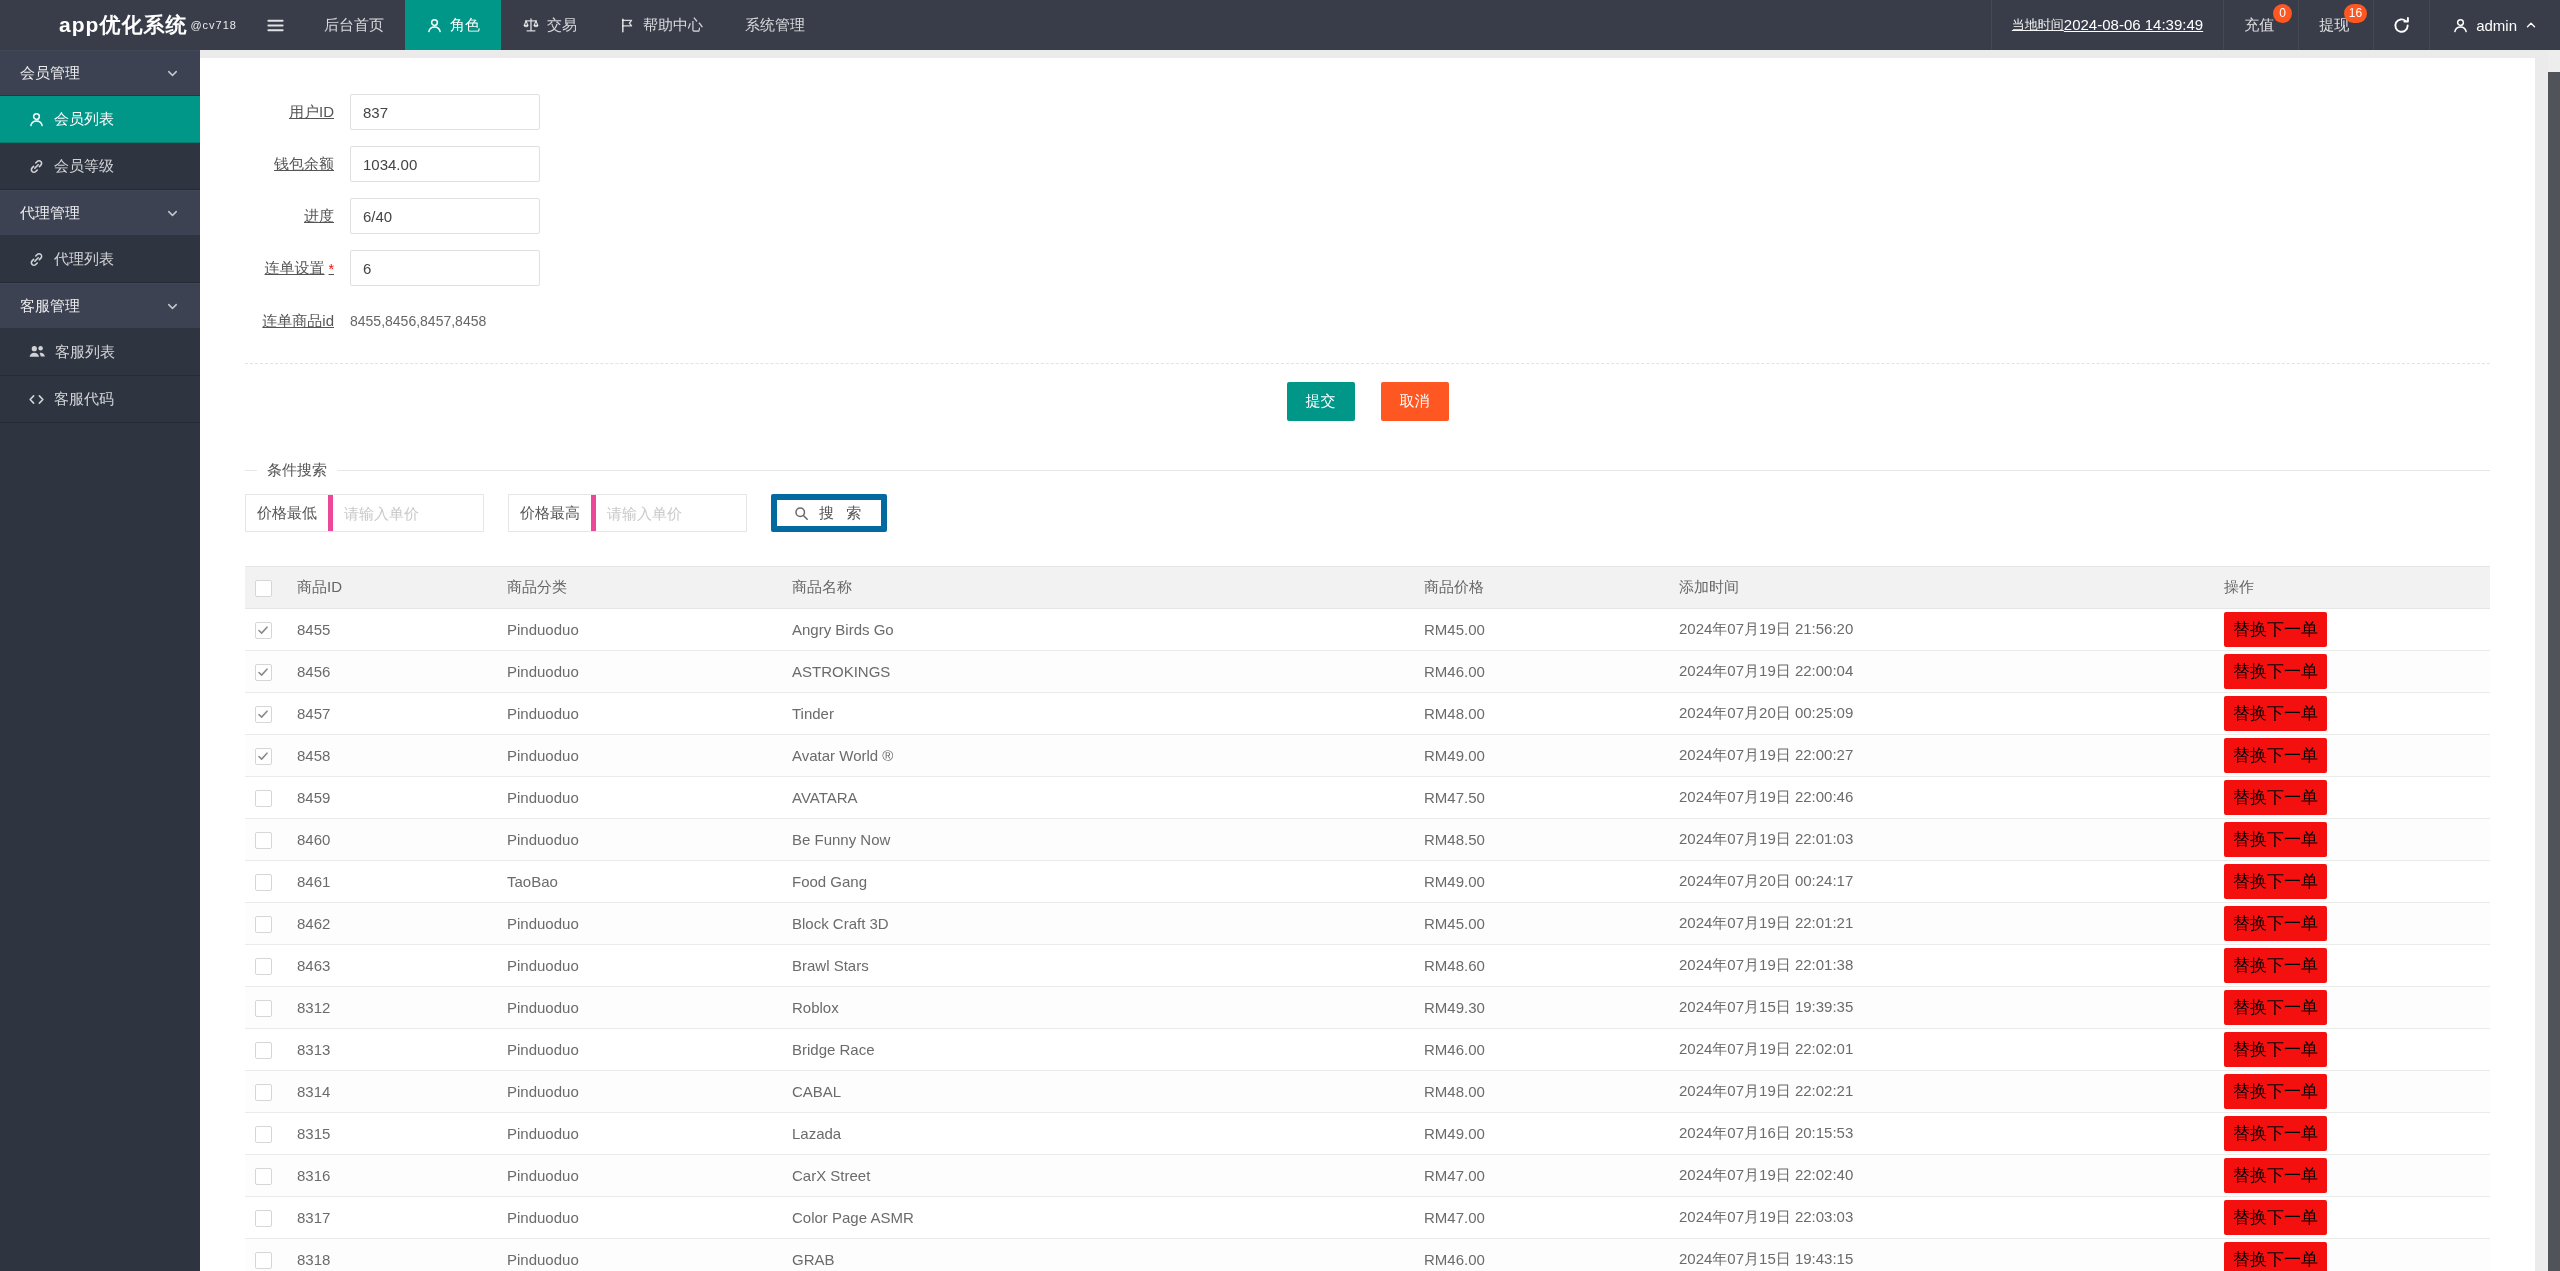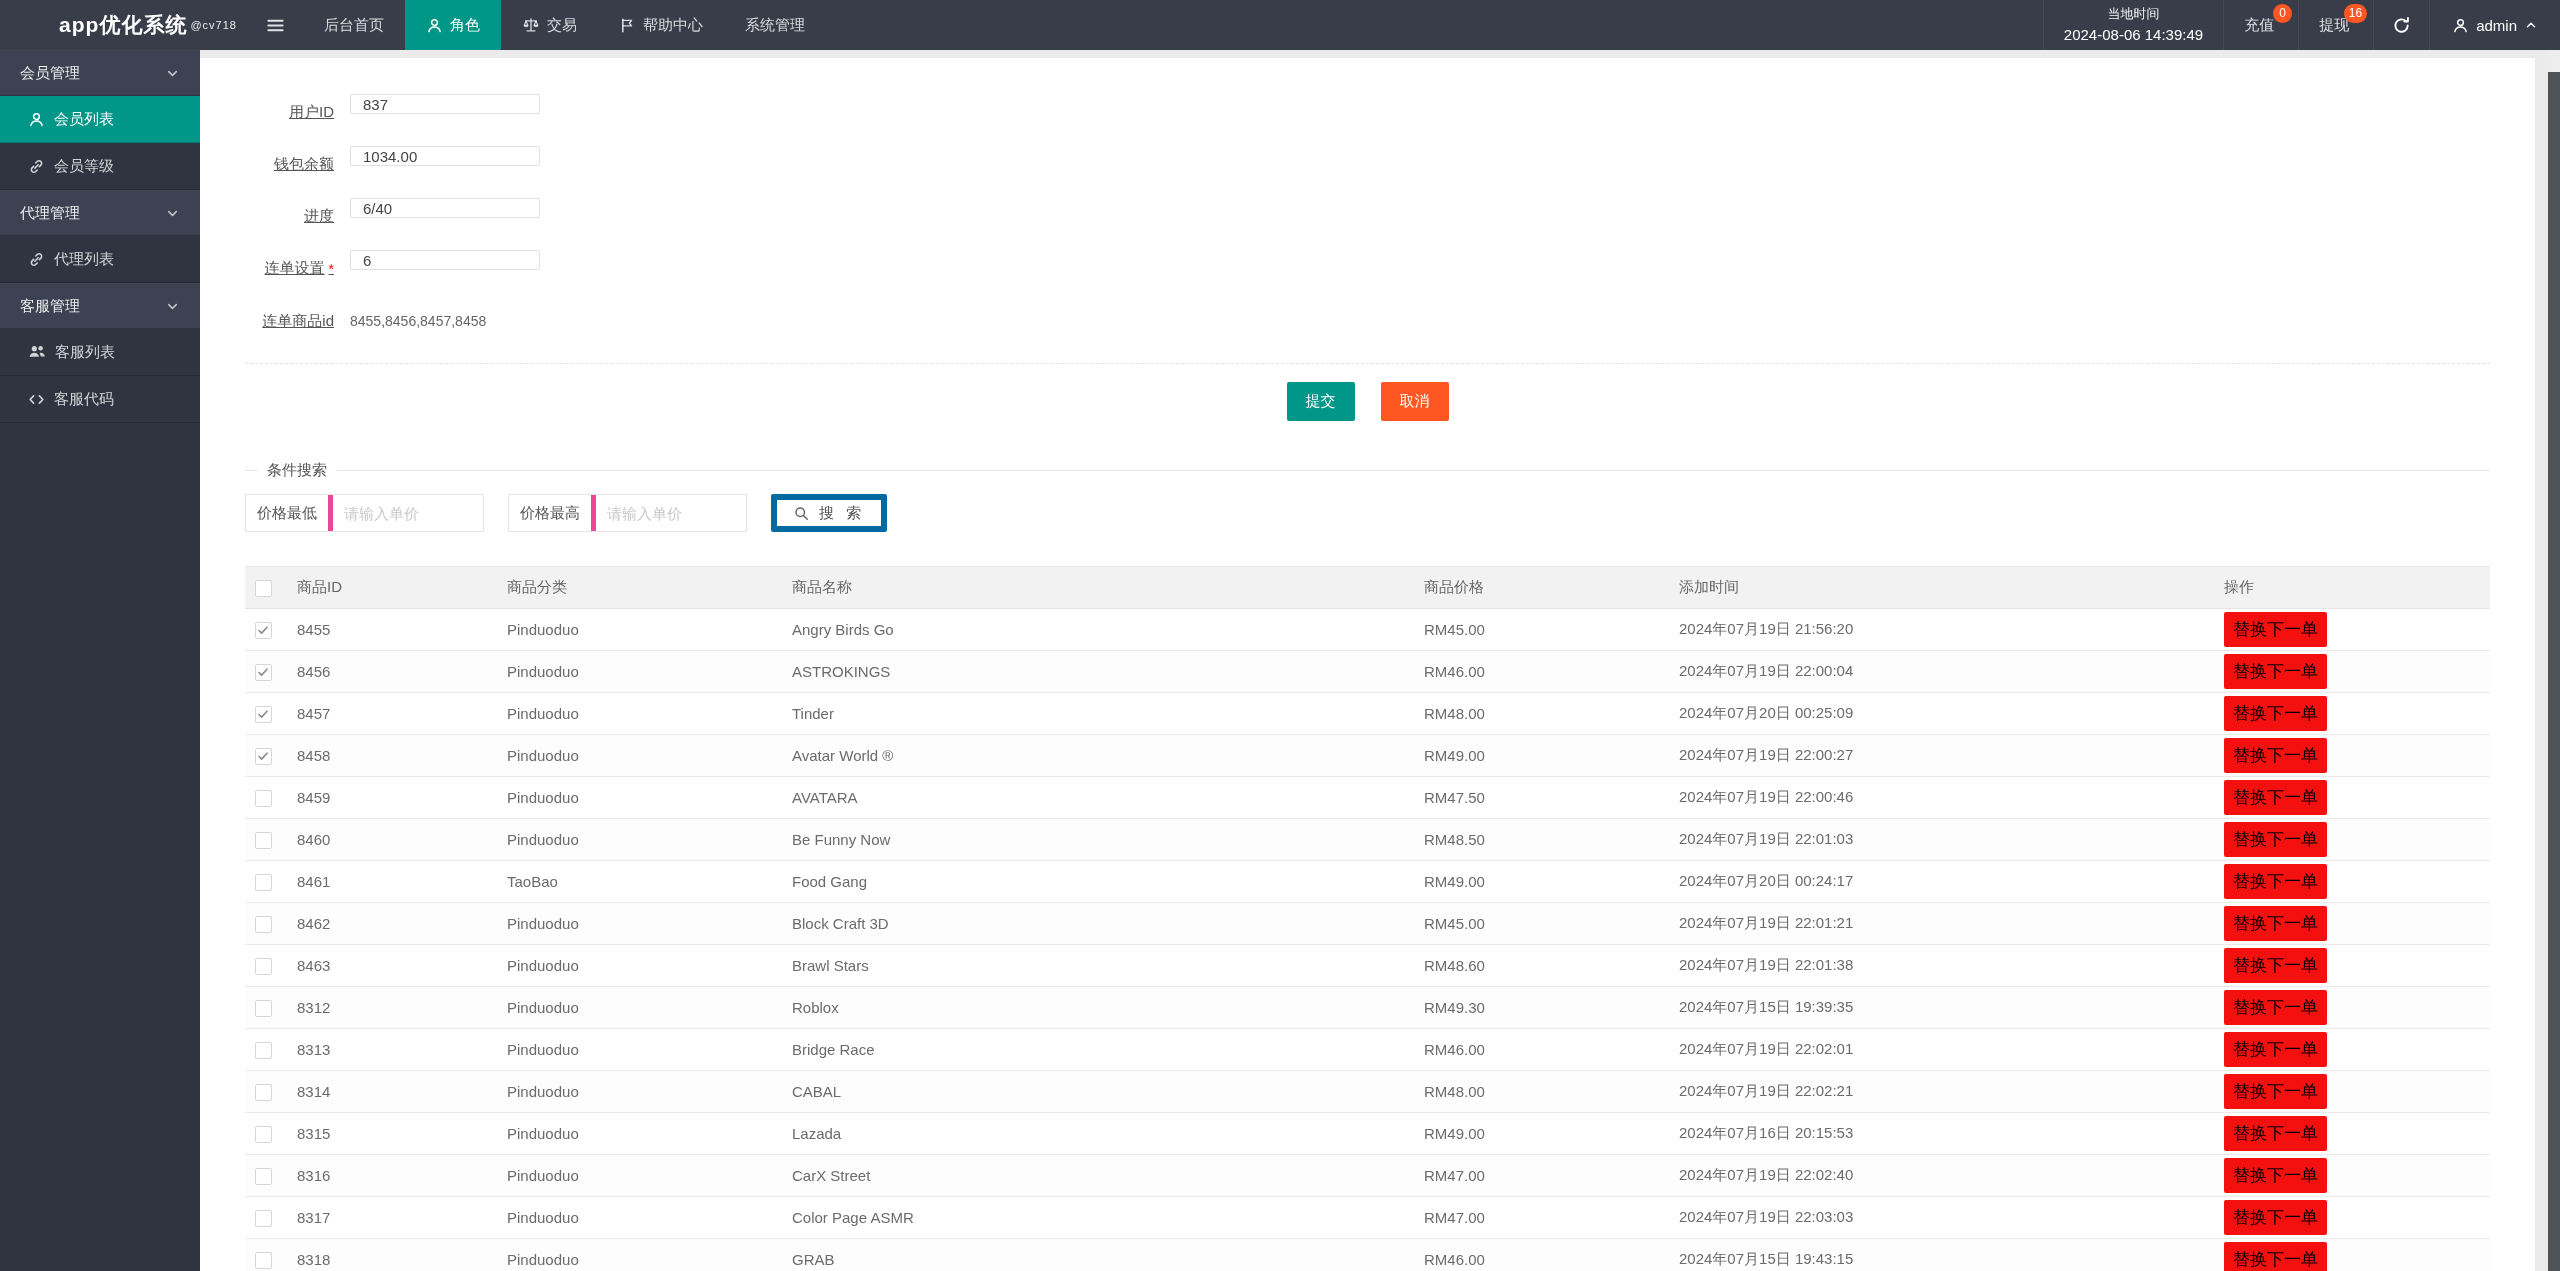--- a/index.html
+++ b/index.html
@@ -33,22 +33,22 @@
     display: flex; align-items: center; gap: 7px; padding: 0 21px;
     color: rgba(255,255,255,.8); font-size: 15px; cursor: pointer; white-space: nowrap;
   }
   .nav-item .icon { color: rgba(255,255,255,.8); }
   .nav-item.active { background: var(--accent, #009688); color: #fff; }
   .nav-item.active .icon { color: #fff; }
   .nav-spacer { flex: 1; }
   .nav-right { display: flex; align-items: stretch; }
   .nav-right > div { border-left: 1px solid rgba(255,255,255,.06); }
   .time-block {
-    display: flex; flex-direction: column; justify-content: center; align-items: center;
-    padding: 0 20px; color: #fff; line-height: 1.5;
+    display: flex; flex-direction: row; justify-content: center; align-items: center;
+    padding: 0 20px; color: #fff; line-height: 1.5; text-decoration: underline;
   }
   .time-label { font-size: 13px; opacity: .95; }
   .time-value { font-size: 15px; }
   .nav-badge-item {
     position: relative; display: flex; align-items: center; padding: 0 24px 0 20px;
     color: rgba(255,255,255,.85); font-size: 15px; cursor: pointer;
   }
   .badge {
     position: absolute; top: 4px; right: 6px;
     background: var(--badge-orange, #FF5722); color: #fff;
@@ -87,21 +87,21 @@
 
   
   .form-area { padding-top: 36px; }
   .f-row { display: flex; margin-bottom: 16px; }
   .f-label {
     width: 150px; flex: 0 0 150px; text-align: right; padding-right: 16px;
     line-height: 36px; font-size: 15px; color: #555; white-space: nowrap; text-decoration: underline;
   }
   .f-label .star { color: #ff0000; margin-left: 4px; font-size: 14px; vertical-align: -1px; }
   .f-input {
-    width: 190px; height: 20px; border: 1px solid #e0e0e0; border-radius: 2px;
+    width: 190px; height: 36px; border: 1px solid #e0e0e0; border-radius: 2px;
     padding: 0 12px; font-size: 15px; color: #444; outline: none; background: #fff;
   }
   .f-text { line-height: 36px; font-size: 14px; color: #666; }
 
   .dashed-divider { margin: 24px 45px 0 45px; border-top: 1px dashed #e3e3e3; }
 
   .btn-row { display: flex; justify-content: center; gap: 26px; margin-top: 18px; }
   .btn { height: 39px; padding: 0 19px; border: none; border-radius: 2px; font-size: 15px; color: #fff; cursor: pointer;
          font-family: "Liberation Sans", "DejaVu Sans", sans-serif; }
   .btn-submit { background: var(--accent, #009688); }

